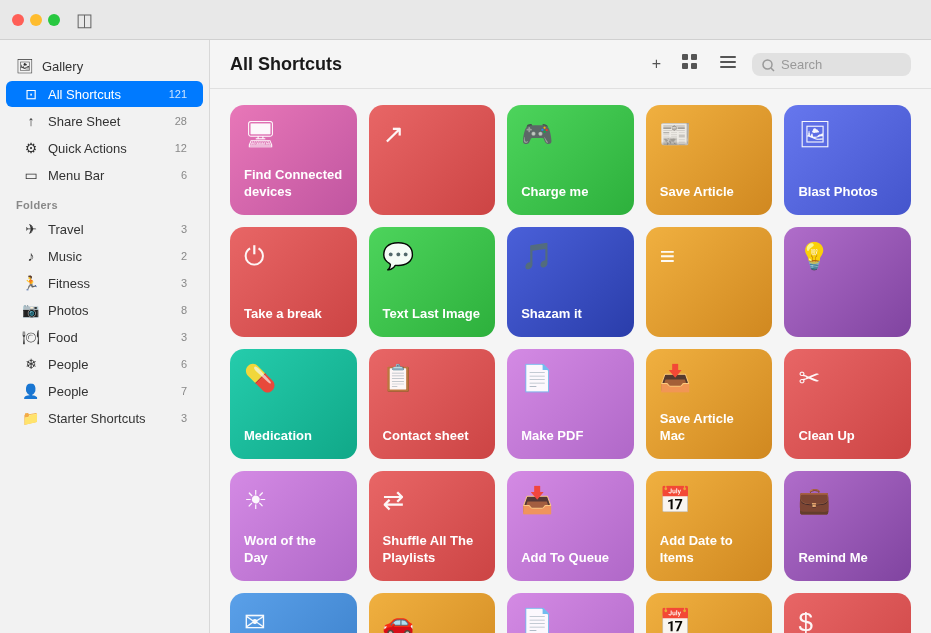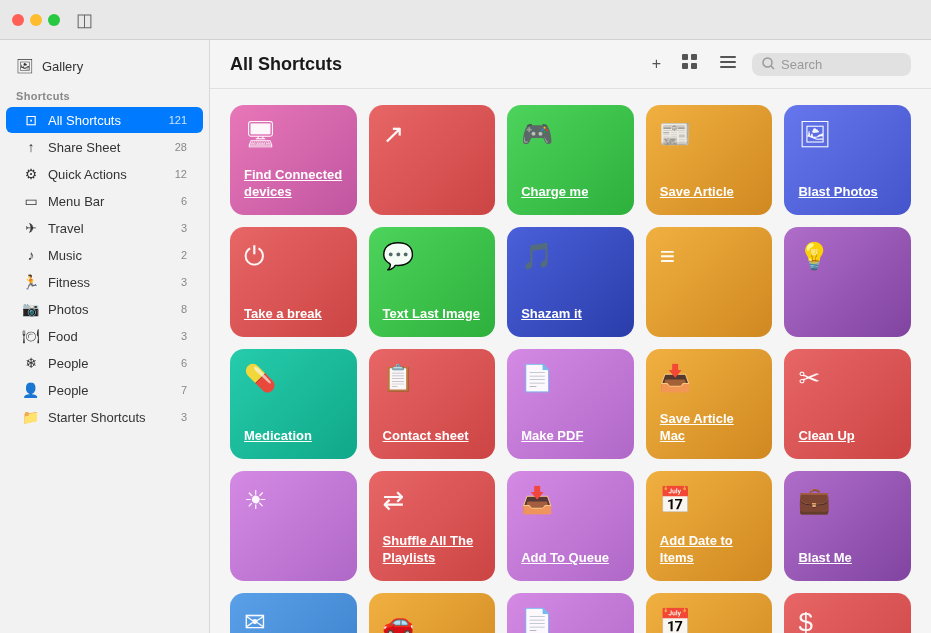--- a/index.html
+++ b/index.html
@@ -130,21 +130,21 @@
       background: none;
       border: none;
       cursor: pointer;
       color: #555;
       font-size: 16px;
       padding: 3px 5px;
       border-radius: 4px;
     }
     .search-box {
       display: flex;
-      align-items: flex-start;
+      align-items: flex-end;
       background: rgba(0,0,0,0.08);
       border-radius: 8px;
       padding: 4px 10px;
       gap: 6px;
     }
     .search-box input {
       border: none;
       background: transparent;
       outline: none;
       font-size: 13px;
@@ -179,21 +179,20 @@
       font-size: 26px;
       color: white;
       opacity: 0.95;
     }
     .card-label {
       color: white;
       font-size: 13px;
       font-weight: 600;
       line-height: 1.3;
       margin-top: 8px;
-      text-decoration: underline;
     }
 
     
     .shortcuts-grid::-webkit-scrollbar { width: 6px; }
     .shortcuts-grid::-webkit-scrollbar-thumb { background: rgba(0,0,0,0.2); border-radius: 3px; }
   </style>
 </head>
 <body>
 
 <div class="title-bar">
@@ -206,21 +205,20 @@
 </div>
 
 <div class="app-container">
 
   <div class="sidebar">
     <div class="sidebar-gallery">
       <span class="sidebar-icon">🖼</span>
       <span>Gallery</span>
     </div>
 
-    <div class="section-label">Shortcuts</div>
 
     <div class="sidebar-item active">
       <span class="sidebar-icon">⊡</span>
       <span>All Shortcuts</span>
       <span class="badge">121</span>
     </div>
     <div class="sidebar-item">
       <span class="sidebar-icon">↑</span>
       <span>Share Sheet</span>
       <span class="badge">28</span>
@@ -229,20 +227,21 @@
       <span class="sidebar-icon">⚙</span>
       <span>Quick Actions</span>
       <span class="badge">12</span>
     </div>
     <div class="sidebar-item">
       <span class="sidebar-icon">▭</span>
       <span>Menu Bar</span>
       <span class="badge">6</span>
     </div>
 
+    <div class="section-label">Folders</div>
 
     <div class="sidebar-item">
       <span class="sidebar-icon">✈</span>
       <span>Travel</span>
       <span class="badge">3</span>
     </div>
     <div class="sidebar-item">
       <span class="sidebar-icon">♪</span>
       <span>Music</span>
       <span class="badge">2</span>
@@ -362,36 +361,37 @@
         <div class="shortcut-card" style="background: linear-gradient(135deg, rgb(240, 176, 64) 0%, rgb(208, 136, 32) 100%);">
           <div class="card-icon">📥</div>
           <div class="card-label">Save Article Mac</div>
         </div>
         <div class="shortcut-card" style="background: linear-gradient(135deg, rgb(232, 102, 102) 0%, rgb(204, 68, 68) 100%);">
           <div class="card-icon">✂</div>
           <div class="card-label">Clean Up</div>
         </div>
         <div class="shortcut-card" style="background: linear-gradient(135deg, rgb(212, 138, 228) 0%, rgb(176, 104, 200) 100%);">
           <div class="card-icon">☀</div>
+          <div class="card-label">Word of the Day</div>
         </div>
         <div class="shortcut-card" style="background: linear-gradient(135deg, rgb(232, 102, 102) 0%, rgb(204, 68, 68) 100%);">
           <div class="card-icon">⇄</div>
           <div class="card-label">Shuffle All The Playlists</div>
         </div>
         <div class="shortcut-card" style="background: linear-gradient(135deg, rgb(212, 138, 228) 0%, rgb(176, 104, 200) 100%);">
           <div class="card-icon">📥</div>
           <div class="card-label">Add To Queue</div>
         </div>
         <div class="shortcut-card" style="background: linear-gradient(135deg, rgb(240, 176, 64) 0%, rgb(208, 136, 32) 100%);">
           <div class="card-icon">📅</div>
           <div class="card-label">Add Date to Items</div>
         </div>
         <div class="shortcut-card" style="background: linear-gradient(135deg, rgb(176, 109, 202) 0%, rgb(128, 68, 160) 100%);">
           <div class="card-icon">💼</div>
-          <div class="card-label">Blast Me</div>
+          <div class="card-label">Remind Me</div>
         </div>
         <div class="shortcut-card" style="background: linear-gradient(135deg, rgb(90, 160, 233) 0%, rgb(58, 126, 200) 100%);">
           <div class="card-icon">✉</div>
         </div>
         <div class="shortcut-card" style="background: linear-gradient(135deg, rgb(240, 176, 64) 0%, rgb(208, 136, 32) 100%);">
           <div class="card-icon">🚗</div>
         </div>
         <div class="shortcut-card" style="background: linear-gradient(135deg, rgb(212, 138, 228) 0%, rgb(176, 104, 200) 100%);">
           <div class="card-icon">📄</div>
         </div>

